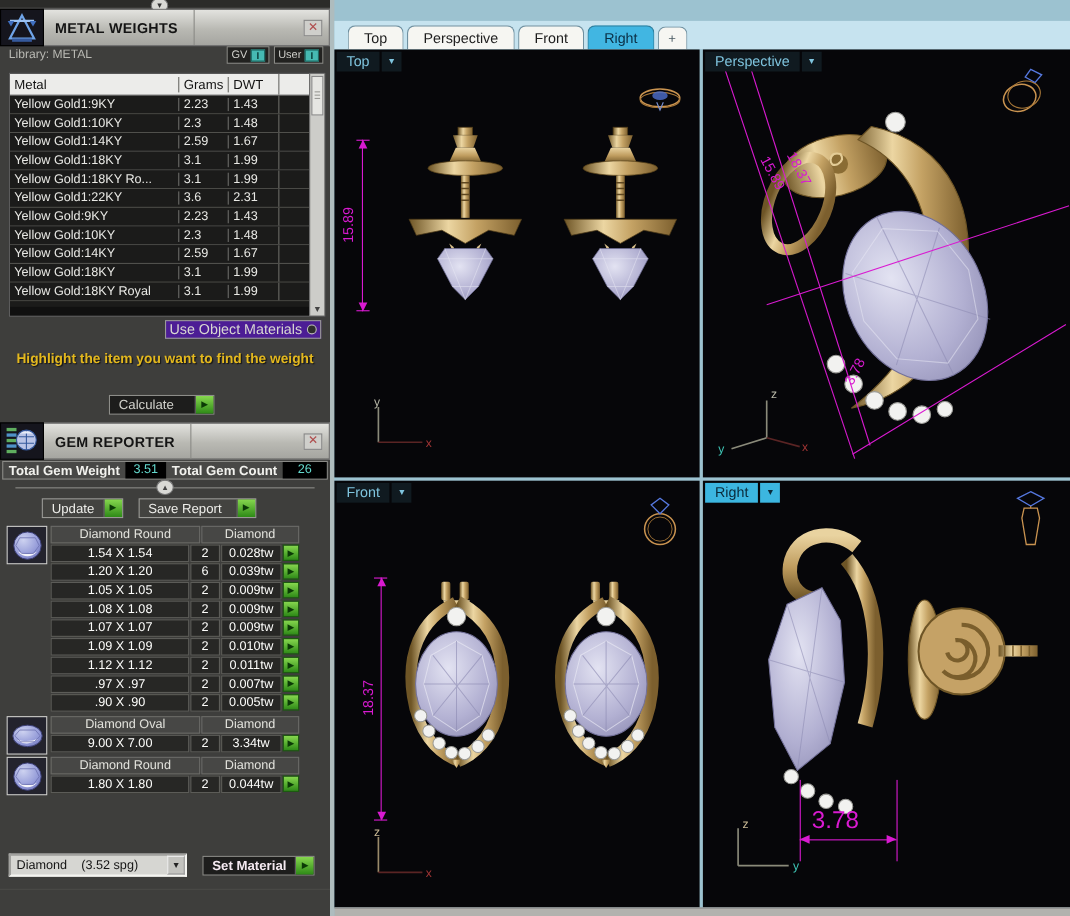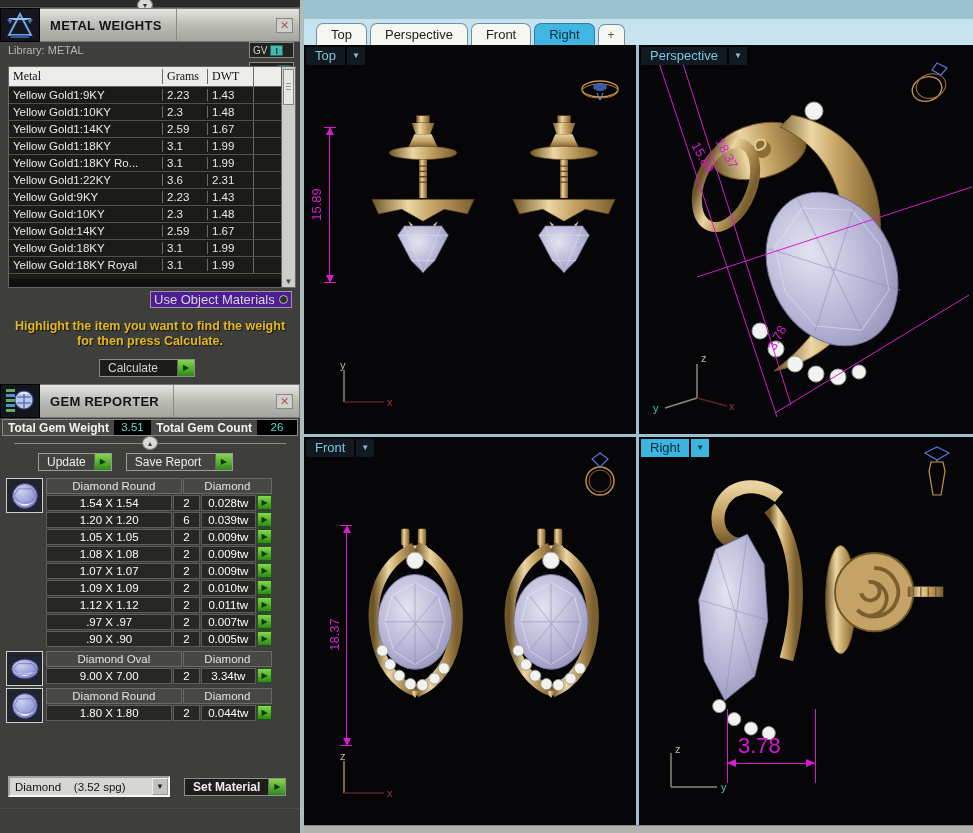--- a/index.html
+++ b/index.html
@@ -18,29 +18,29 @@
   .panel-header { position:absolute; left:0; right:0; height:34px; display:flex; align-items:stretch; }
   .ph-icon { width:40px; background:#15151d; border:1px solid #000; display:flex; align-items:center; justify-content:center; }
   .ph-bar { flex:1; background:linear-gradient(#e3e3df,#b9b9b3 55%,#a5a5a0); border:1px solid #777; border-left:none;
             display:flex; align-items:center; }
   .ph-title { font-weight:bold; color:#141414; font-size:13px; padding-left:10px; letter-spacing:.3px; }
   .ph-div { width:1px; background:#8a8a86; align-self:stretch; margin-left:14px; }
   .ph-close { width:17px; height:15px; margin:0 6px 0 auto; background:#cfcfcb; border:1px solid #888;
               color:#b05050; font-size:11px; line-height:13px; text-align:center; }
 
   .library-row { position:absolute; top:44px; left:8px; right:6px; height:16px; color:#b9b9b3; font-size:11px; }
-  .lib-buttons { position:absolute; right:0; top:-2px; display:flex; gap:4px;flex-direction:column; }
+  .lib-buttons { position:absolute; right:0; top:-2px; display:flex; gap:4px; }
   .tgl-btn { display:flex; align-items:center; gap:3px; background:#222220; border:1px solid #8a8a86;
              color:#cfcfca; font-size:10px; padding:1px 3px; height:16px; }
   .tgl-sq { width:13px; height:11px; background:#46b9b2; color:#083a36; font-size:9px; font-weight:bold;
             text-align:center; line-height:11px; border:1px solid #1e6a64; }
 
   .metal-table { position:absolute; top:66px; left:8px; width:288px; height:222px; background:#101010; border:1px solid #666; display:flex; }
   .mt-main { flex:1; display:flex; flex-direction:column; overflow:hidden; }
-  .mt-hrow { display:flex; background:#ececea; color:#111; height:20px; align-items:center; font-size:12px; border-bottom:1px solid #666;font-family:Liberation Serif, serif; }
+  .mt-hrow { display:flex; background:#ececea; color:#111; height:20px; align-items:center; font-size:12px; border-bottom:1px solid #666; }
   .mrow { display:flex; background:#1b1b1a; color:#e9e9e5; height:17px; align-items:center; font-size:11.5px; border-bottom:1px solid #50504c; }
   .c-metal { flex:1; padding-left:4px; overflow:hidden; white-space:nowrap; }
   .c-grams { width:45px; padding-left:4px; border-left:1px solid #6a6a66; }
   .c-dwt   { width:46px; padding-left:4px; border-left:1px solid #6a6a66; }
   .c-extra { width:28px; border-left:1px solid #6a6a66; align-self:stretch; }
   .mrow-clip { height:5px; background:#1b1b1a; overflow:hidden; }
   .mt-scroll { width:14px; background:#cdcdc9; border-left:1px solid #666; position:relative; }
   .mt-thumb { position:absolute; top:2px; left:1px; right:1px; height:36px; background:#e6e6e2; border:1px solid #888; }
   .mt-thumb i { display:block; height:1px; background:#9a9a96; margin:2px 2px 0; }
   .mt-thumb i:first-child { margin-top:13px; }
@@ -328,21 +328,20 @@
       </div>
     </div>
 
     <div class="uom-row">
       <span class="uom-label">Use Object Materials</span>
       <span class="uom-radio"></span>
     </div>
 
     <div class="instruction">
       <div>Highlight the item you want to find the weight</div>
-      <div>for then press Calculate.</div>
     </div>
 
     <div class="calc-row">
       <div class="dk-btn">
         <span class="lbl">Calculate</span>
         <span class="go-sq">▶</span>
       </div>
     </div>
 
     <div class="panel-header gem-header">

